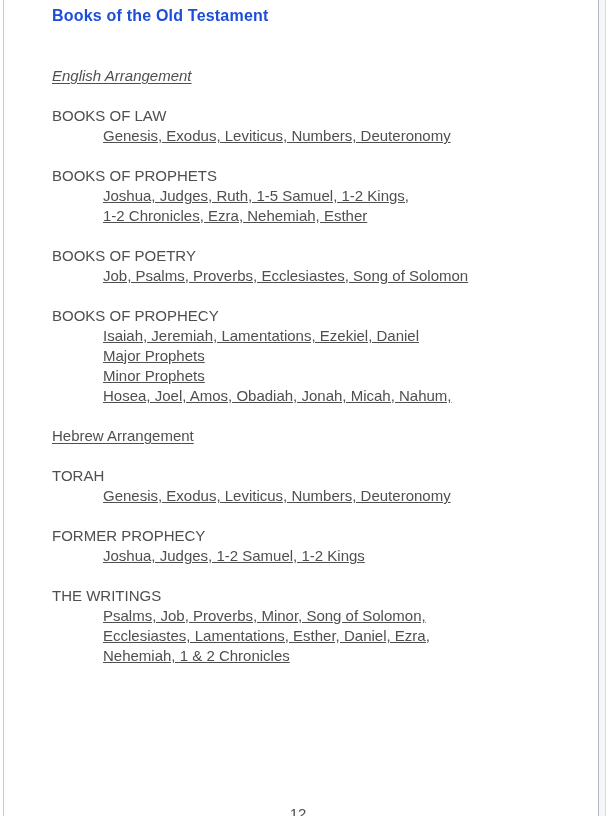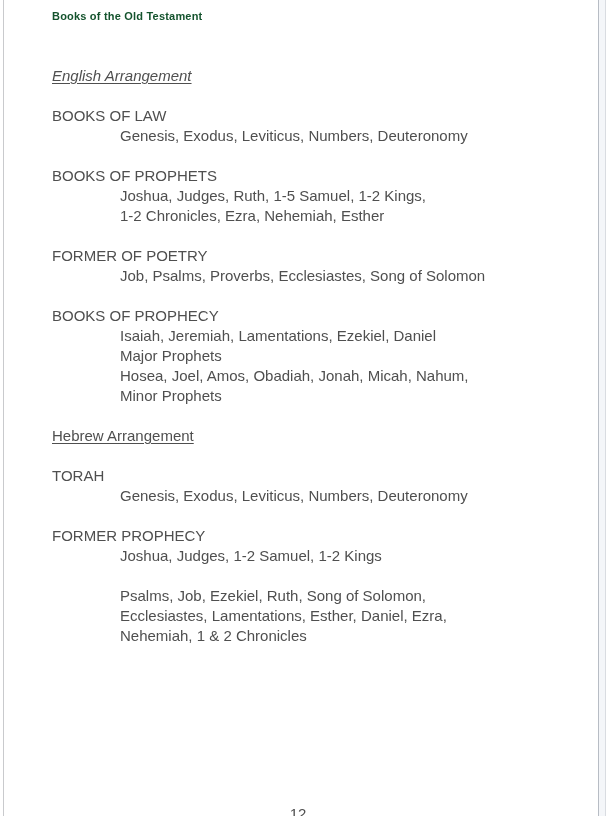--- a/index.html
+++ b/index.html
@@ -25,34 +25,34 @@
     background: #d9dce1;
   }
   .content {
     position: absolute; left: 52px; top: 5px; width: 530px;
     color: #4f4f4f;
     font-size: 15px;
     line-height: 20px;
   }
   .title {
     margin: 0;
-    font-size: 11px;
+    font-size: 16px;
     line-height: 22px;
     font-weight: bold;
-    color: #14532d;
+    color: #1d4ed8;
     letter-spacing: 0.2px;
   }
   .section-heading {
     text-decoration: underline;
     text-underline-offset: 2px;
   }
   .section-heading.first { margin-top: 39px; font-style: italic; }
   .section-heading.second { margin-top: 20px; }
   .group { margin-top: 20px; }
-  .group-lines { margin-left: 68px; }
+  .group-lines { margin-left: 51px; text-decoration: underline; }
   .page-number {
     position: absolute; left: 0; top: 804px; width: 596px;
     text-align: center;
     color: #4f4f4f;
     font-size: 15px;
     line-height: 20px;
   }
 </style>
 </head>
 <body>
@@ -76,33 +76,33 @@
 
     <div class="group">
       <div class="group-label">BOOKS OF PROPHETS</div>
       <div class="group-lines">
         <div>Joshua, Judges, Ruth, 1-5 Samuel, 1-2 Kings,</div>
         <div>1-2 Chronicles, Ezra, Nehemiah, Esther</div>
       </div>
     </div>
 
     <div class="group">
-      <div class="group-label">FORMER OF POETRY</div>
+      <div class="group-label">BOOKS OF POETRY</div>
       <div class="group-lines">
         <div>Job, Psalms, Proverbs, Ecclesiastes, Song of Solomon</div>
       </div>
     </div>
 
     <div class="group">
       <div class="group-label">BOOKS OF PROPHECY</div>
       <div class="group-lines">
         <div>Isaiah, Jeremiah, Lamentations, Ezekiel, Daniel</div>
         <div>Major Prophets</div>
+        <div>Minor Prophets</div>
         <div>Hosea, Joel, Amos, Obadiah, Jonah, Micah, Nahum,</div>
-        <div>Minor Prophets</div>
       </div>
     </div>
 
     <div class="section-heading second">Hebrew Arrangement</div>
 
     <div class="group">
       <div class="group-label">TORAH</div>
       <div class="group-lines">
         <div>Genesis, Exodus, Leviticus, Numbers, Deuteronomy</div>
       </div>
@@ -110,22 +110,23 @@
 
     <div class="group">
       <div class="group-label">FORMER PROPHECY</div>
       <div class="group-lines">
         <div>Joshua, Judges, 1-2 Samuel, 1-2 Kings</div>
       </div>
     </div>
 
 
     <div class="group">
+      <div class="group-label">THE WRITINGS</div>
       <div class="group-lines">
-        <div>Psalms, Job, Ezekiel, Ruth, Song of Solomon,</div>
+        <div>Psalms, Job, Proverbs, Minor, Song of Solomon,</div>
         <div>Ecclesiastes, Lamentations, Esther, Daniel, Ezra,</div>
         <div>Nehemiah, 1 &amp; 2 Chronicles</div>
       </div>
     </div>
   </div>
 
   <div class="page-number">12</div>
 </div>
 
 </body></html>

